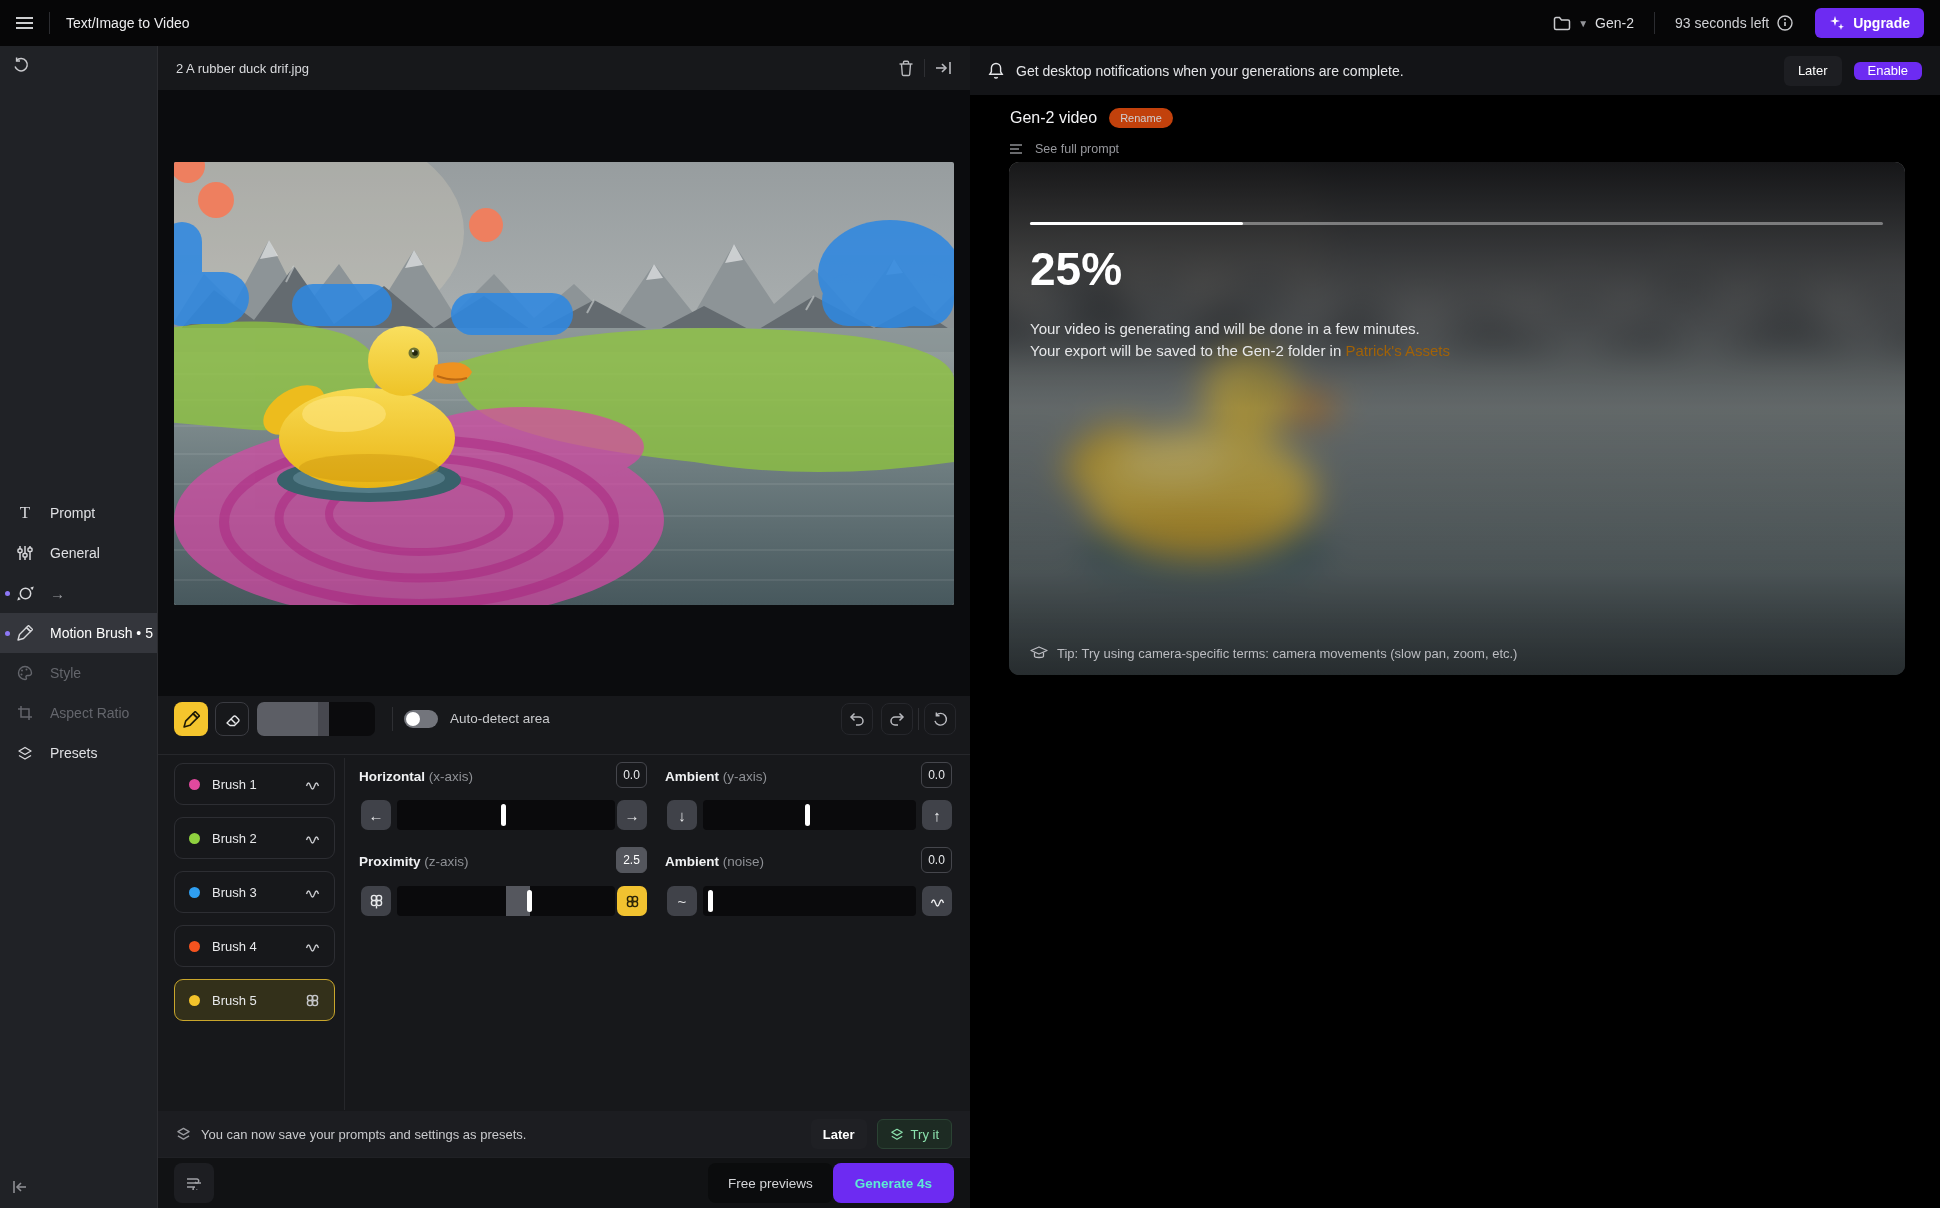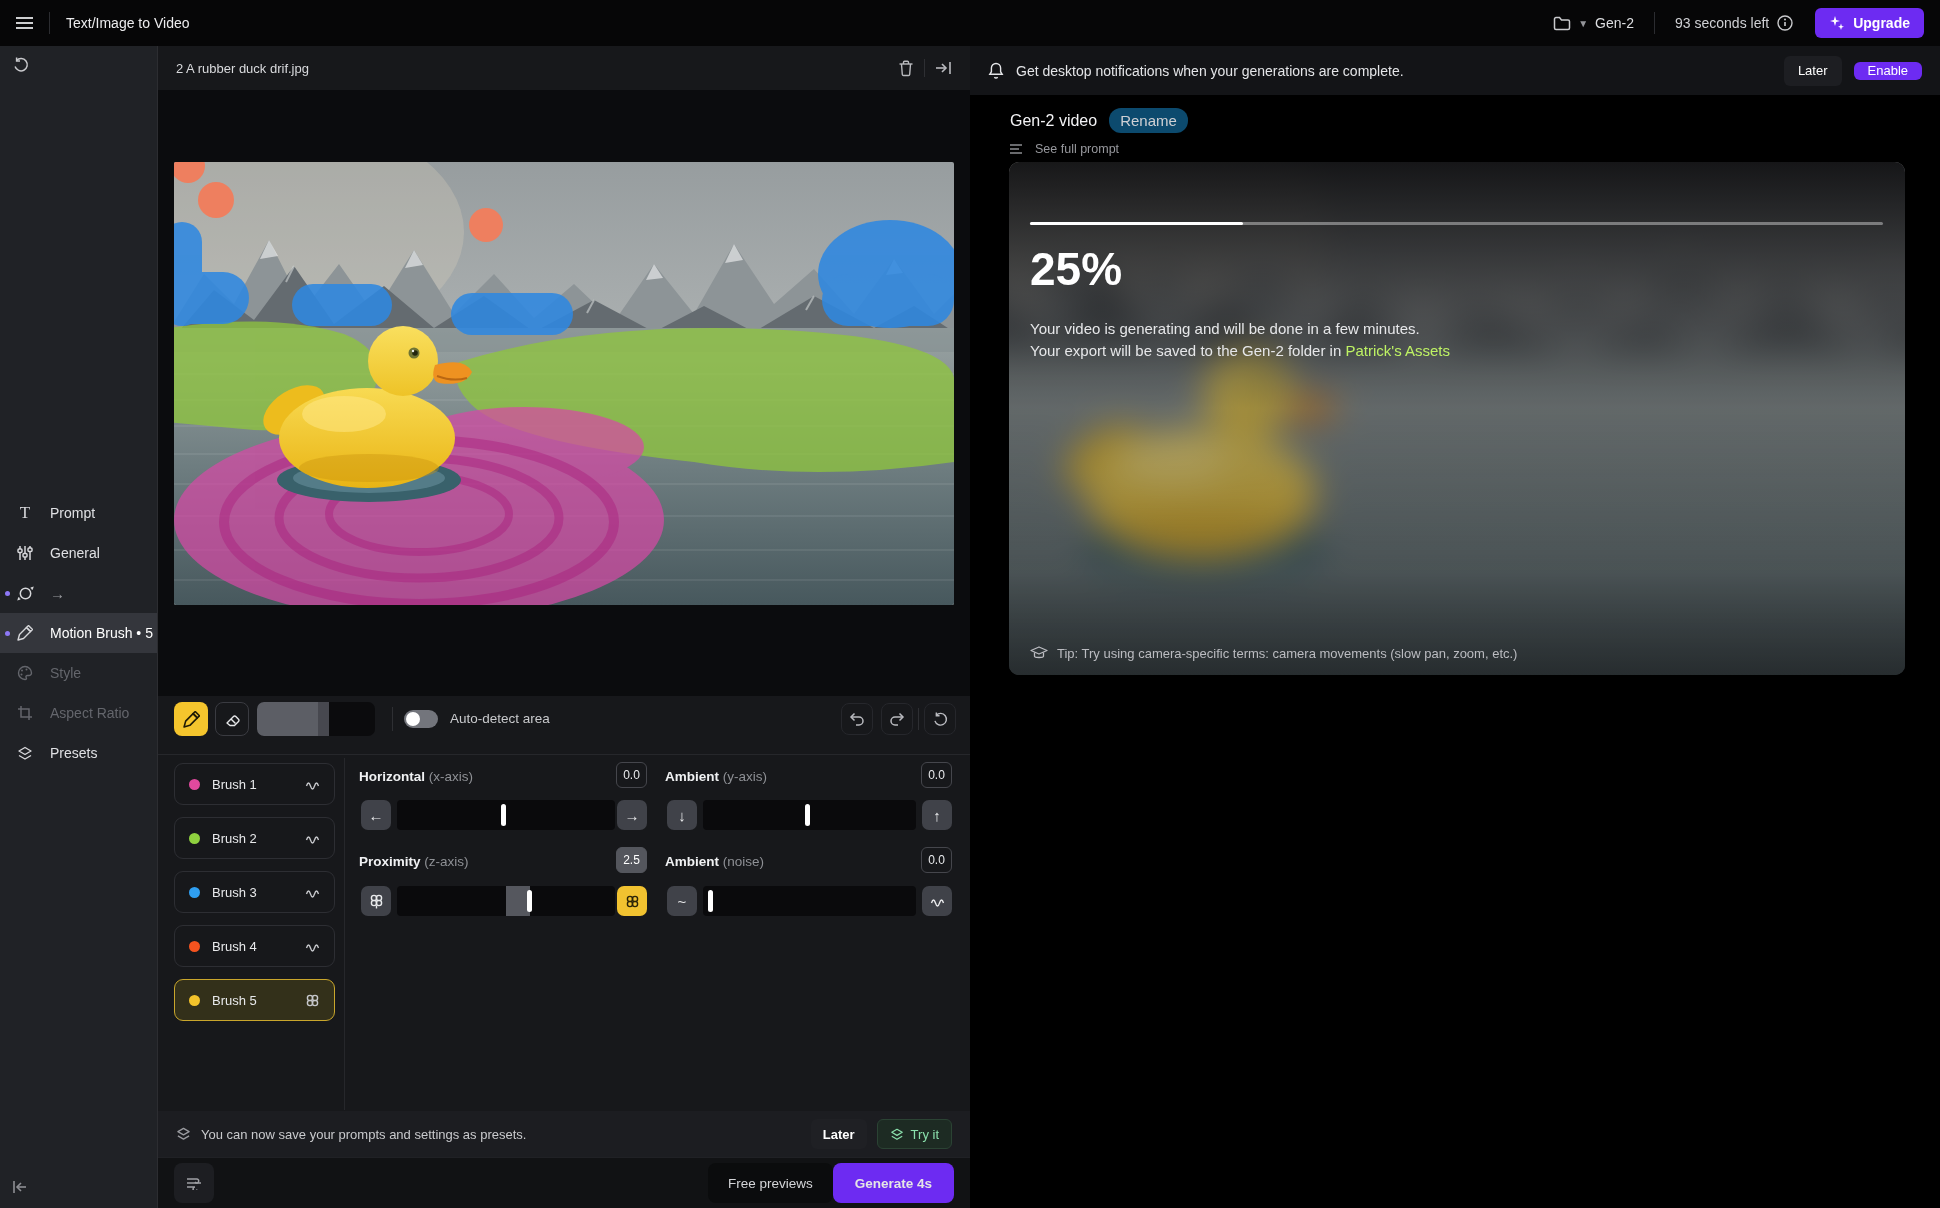--- a/index.html
+++ b/index.html
@@ -97,50 +97,50 @@
   .pb-later { margin-left:auto; color:#fff; font-size:13px; font-weight:700; height:30px; padding:0 12px;
     display:flex; align-items:center; border-radius:6px; background:#1f2024; cursor:pointer; }
   .pb-try { display:flex; align-items:center; gap:7px; color:#8ae0ac; background:#1d2b23;
     border:1px solid #2b4334; font-size:13px; height:30px; padding:0 12px; border-radius:6px; cursor:pointer; }
   .wfooter { position:absolute; left:0; top:1111px; width:100%; height:51px; background:#111214;
     border-top:1px solid #202125; display:flex; align-items:center; padding:0 16px; }
   .flow-btn { width:40px; height:40px; border-radius:8px; background:#1d1e22; display:flex;
     align-items:center; justify-content:center; color:#9fa0a5; cursor:pointer; }
   .btn-free { margin-left:auto; height:40px; padding:0 20px; background:#0b0c0d; color:#d4d5d8;
     font-size:13.5px; border-radius:8px; display:flex; align-items:center; cursor:pointer; }
-  .btn-generate { height:40px; padding:0 22px; background:#6d2bf2; color:#e5e5e5; font-weight:700;
+  .btn-generate { height:40px; padding:0 22px; background:#6d2bf2; color:#5eead4; font-weight:700;
     font-size:13.5px; border-radius:8px; display:flex; align-items:center; cursor:pointer; }
 
   
   .rightpanel { position:absolute; left:970px; top:46px; width:970px; height:1162px; background:#000; }
   .notifbar { position:absolute; left:0; top:0; width:100%; height:49px; background:#131417;
     display:flex; align-items:center; padding:0 18px; gap:12px; }
   .nb-text { color:#e4e5e8; font-size:14px; }
   .nb-later { margin-left:auto; color:#fff; font-size:13px; height:30px; padding:0 14px; border-radius:6px;
     background:#1d1e22; display:flex; align-items:center; cursor:pointer; }
   .nb-enable { background:#6d2bf2; color:#fff; font-size:13px; height:18px; padding:4px 14px;
     border-radius:6px; display:flex; align-items:center; cursor:pointer; }
   .gen-title-row { position:absolute; left:40px; top:62px; display:flex; align-items:center; gap:12px; }
   .gen-title { color:#f3f3f5; font-size:16px; font-weight:500; }
-  .rename { background:#0c4a6e; color:#cfd0d4; font-size:15px; padding:4px 11px; border-radius:12px; cursor:pointer; }
+  .rename { background:#c2410c; color:#cfd0d4; font-size:11px; padding:4px 11px; border-radius:12px; cursor:pointer; }
   .see-prompt { position:absolute; left:40px; top:96px; display:flex; align-items:center; gap:13px;
     color:#97989d; font-size:12.5px; cursor:pointer; }
   .card { position:absolute; left:39px; top:116px; width:896px; height:513px; border-radius:10px;
     overflow:hidden; background:#1a1b1d; }
   .card-blur { position:absolute; left:-40px; top:-30px; width:980px; height:580px;
     filter:blur(17px) brightness(.78) saturate(.8); }
   .card-shade { position:absolute; inset:0;
     background:linear-gradient(180deg, rgba(8,8,10,.88) 0%, rgba(8,8,10,.55) 22%, rgba(8,8,10,.12) 48%, rgba(8,8,10,.1) 80%, rgba(8,8,10,.45) 100%); }
   .prog-track { position:absolute; left:21px; right:22px; top:60px; height:3px;
     background:rgba(255,255,255,.38); border-radius:2px; }
   .prog-fill { position:absolute; left:0; top:0; height:100%; background:#fff; border-radius:2px; }
   .prog-pct { position:absolute; left:21px; top:80px; color:#fff; font-size:46px; font-weight:800; }
   .status1 { position:absolute; left:21px; top:158px; color:#e6e7e9; font-size:15px; }
   .status2 { position:absolute; left:21px; top:180px; color:#e6e7e9; font-size:15px; }
-  .status2 a { color:#bef264; text-decoration:none; cursor:pointer; }
+  .status2 a { color:#a16207; text-decoration:none; cursor:pointer; }
   .tip-row { position:absolute; left:21px; bottom:14px; display:flex; align-items:center; gap:9px;
     color:#bbbcc1; font-size:13px; }
 </style>
 </head>
 <body>
 
 <svg width="0" height="0" style="position:absolute">
   <defs>
     <linearGradient id="skyG" x1="0" y1="0" x2="0" y2="1">
       <stop offset="0" stop-color="#979d9f"></stop>

